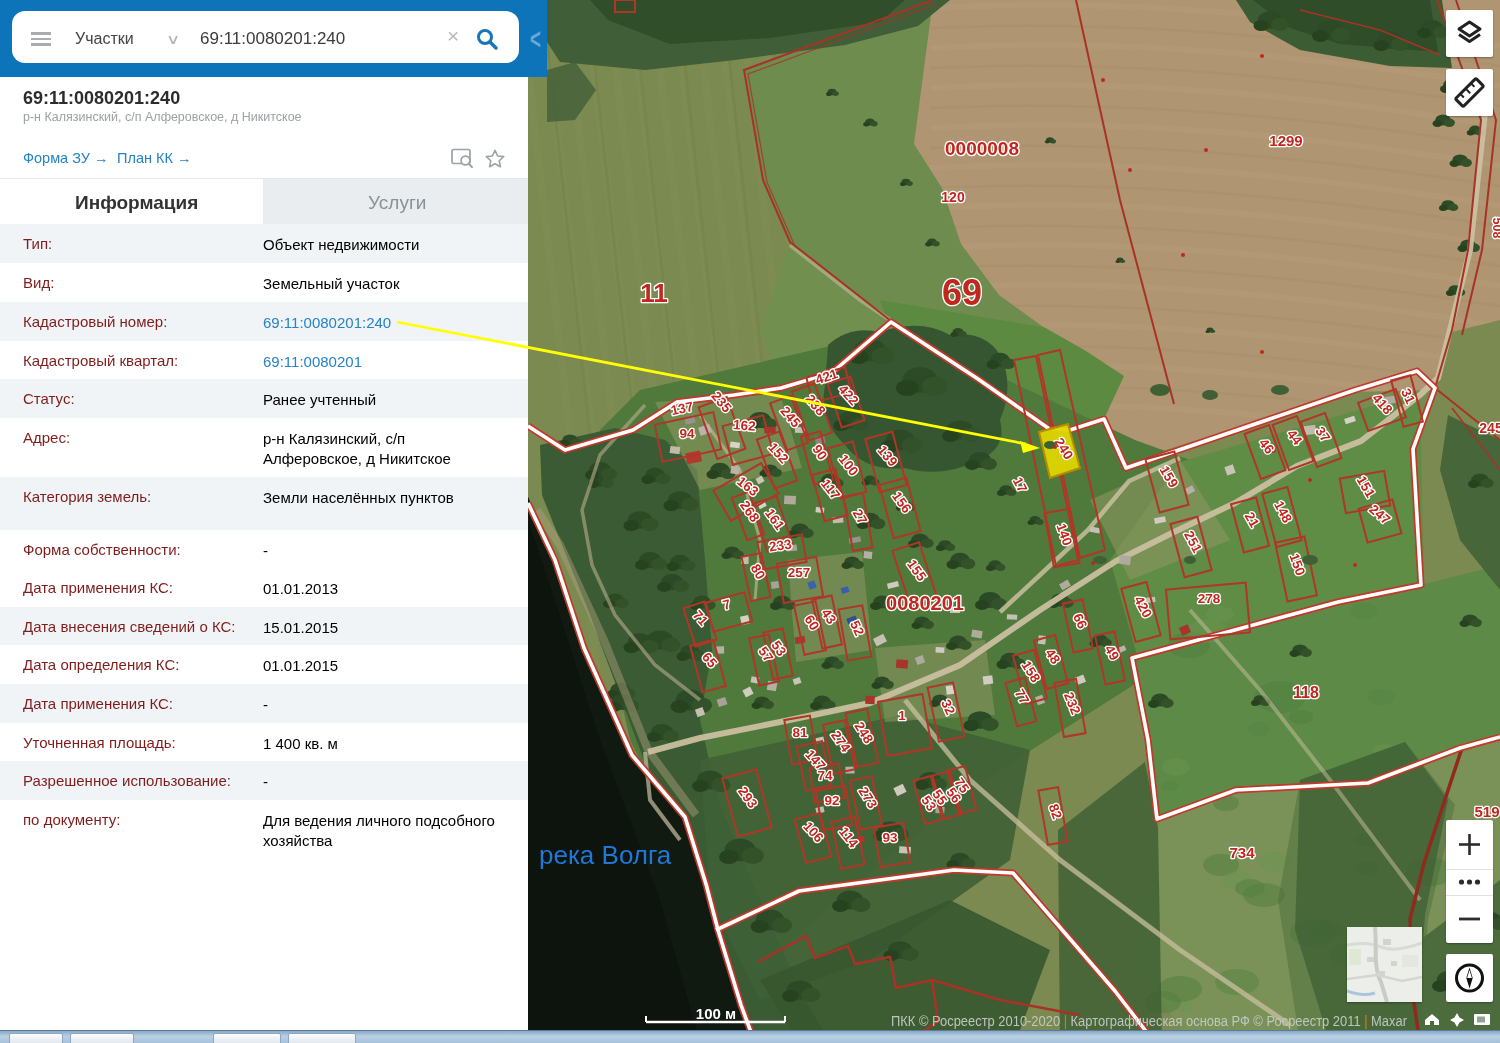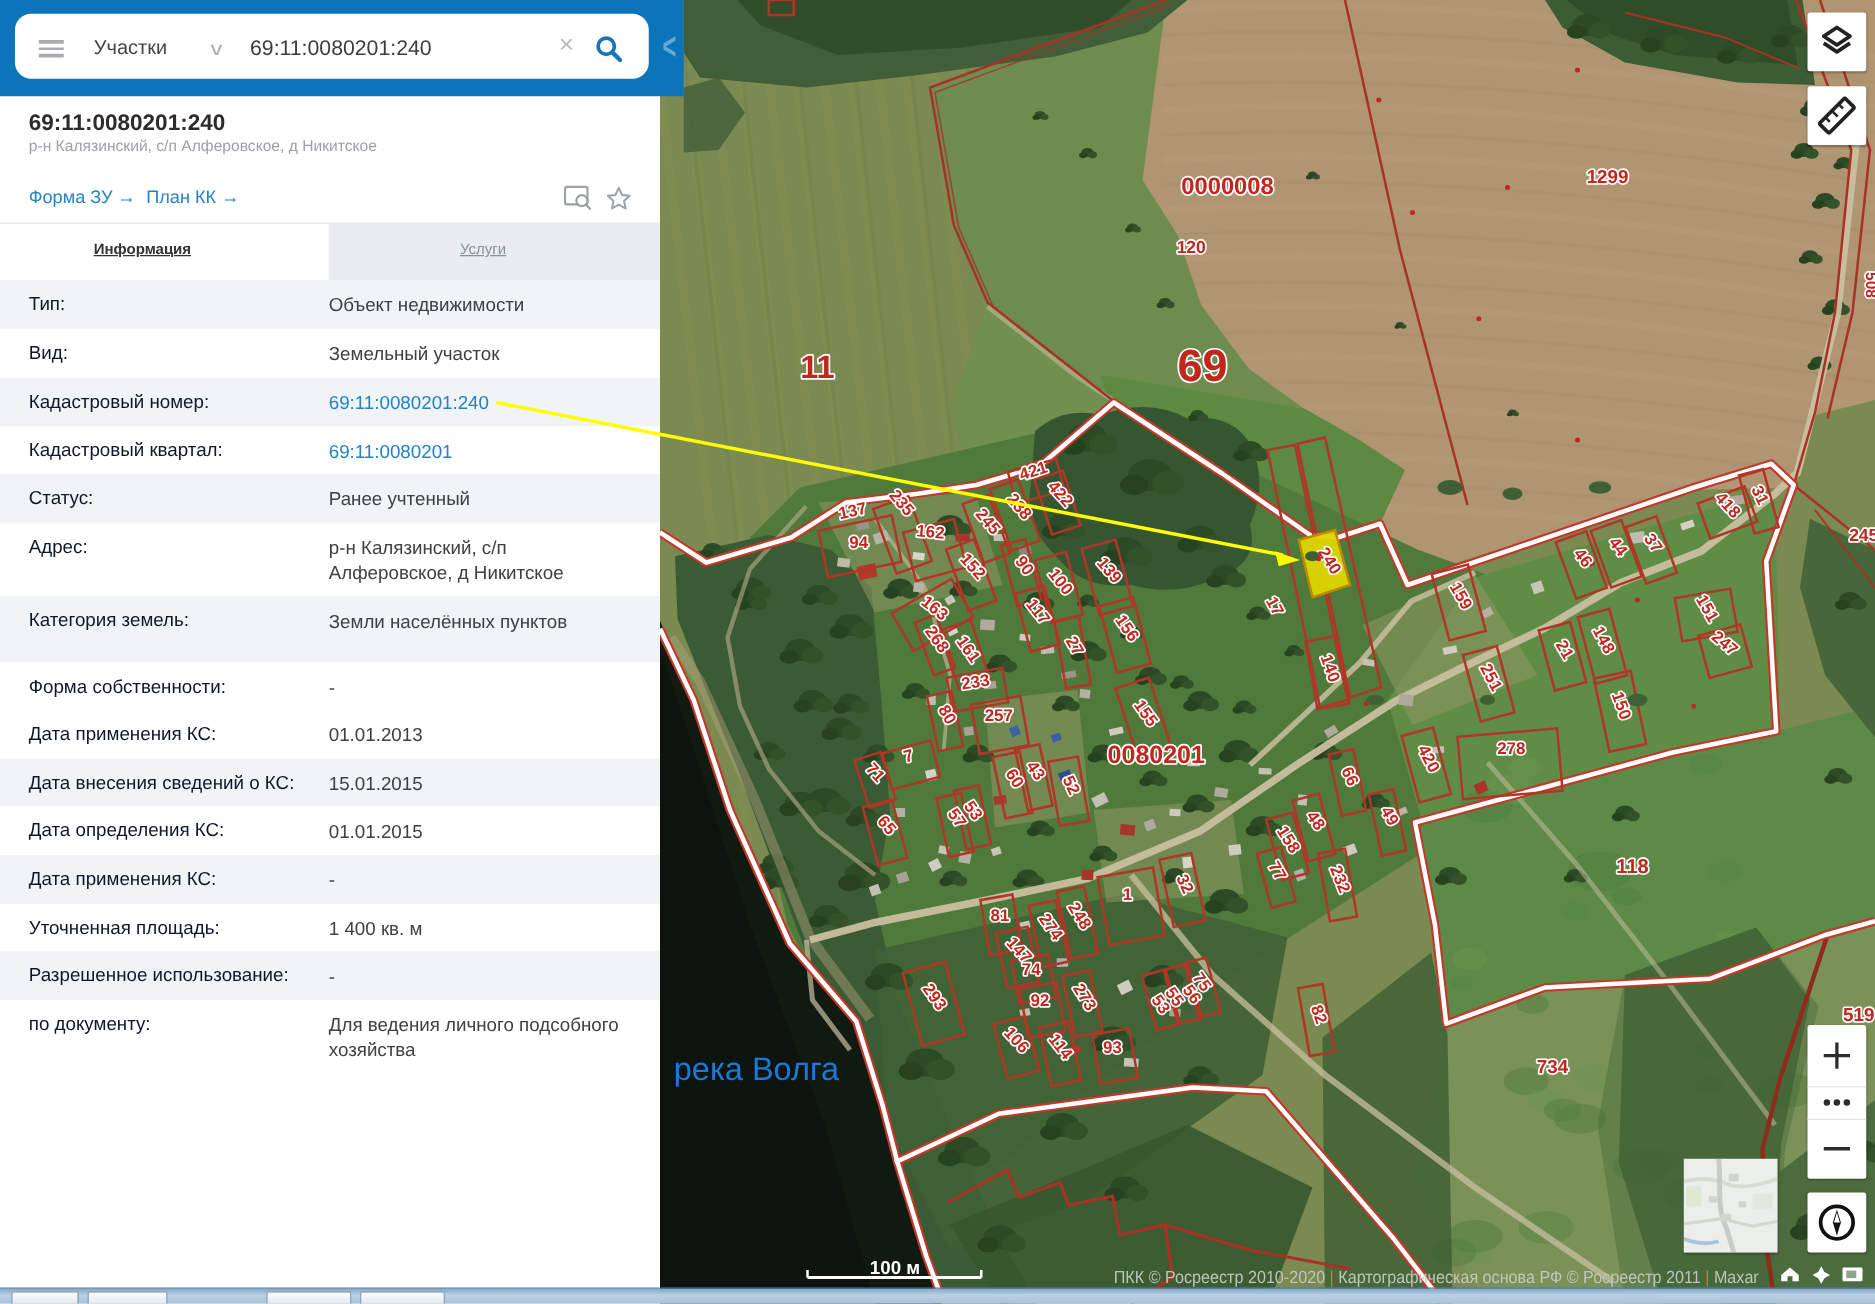--- a/index.html
+++ b/index.html
@@ -18,26 +18,26 @@
 #collapse{position:absolute;left:530px;top:28px;color:#66a8d6;font-size:19px;font-weight:bold;transform:scaleY(1.6);}
 
 #panel{position:absolute;left:0;top:77px;width:528px;height:953px;background:#fff;z-index:20;}
 #title{position:absolute;left:23px;top:11px;font-size:18px;font-weight:bold;color:#2c2c2c;}
 #subtitle{position:absolute;left:23px;top:33px;font-size:12.5px;color:#9aa1a7;}
 .plink{position:absolute;top:73px;font-size:14.5px;color:#2583c6;}
 #icondoc{position:absolute;left:451px;top:71px;}
 #iconstar{position:absolute;left:484px;top:71px;}
 #tabs{position:absolute;left:0;top:101px;width:528px;height:46px;border-top:1px solid #e3e7ea;border-bottom:1px solid #e3e7ea;}
 #tabR{position:absolute;left:263px;top:0;width:265px;height:46px;background:#e9edf0;}
-.tabtxt{position:absolute;top:13px;font-size:12px;text-decoration:underline;}
+.tabtxt{position:absolute;top:13px;font-size:19px;}
 #rows{position:absolute;left:0;top:147px;width:528px;}
 .row{position:relative;width:528px;}
 .row.g{background:#f0f4f6;}
-.lab{position:absolute;left:23px;top:11px;font-size:15px;color:#0f172a;}
-.val{position:absolute;left:263px;top:11px;font-size:15px;color:#404040;width:250px;line-height:20px;}
+.lab{position:absolute;left:23px;top:11px;font-size:15px;color:#7f1d1d;}
+.val{position:absolute;left:263px;top:11px;font-size:15px;color:#000000;width:250px;line-height:20px;}
 .val.lnk{color:#2583c6;}
 
 .btn{position:absolute;background:#fff;border-radius:2px;box-shadow:0 1px 2px rgba(0,0,0,.3);z-index:10;}
 #blayers{left:1446px;top:10px;width:47px;height:47px;}
 #bruler{left:1446px;top:69px;width:47px;height:47px;}
 #bzoom{left:1446px;top:820px;width:47px;height:123px;}
 #bzoom .sep{position:absolute;left:0;width:47px;height:1px;background:#e2e2e2;}
 #bcompass{left:1446px;top:954px;width:47px;height:48px;}
 #minimap{position:absolute;left:1347px;top:927px;width:75px;height:75px;background:#edf0ee;box-shadow:0 1px 2px rgba(0,0,0,.3);z-index:10;overflow:hidden;}
 

